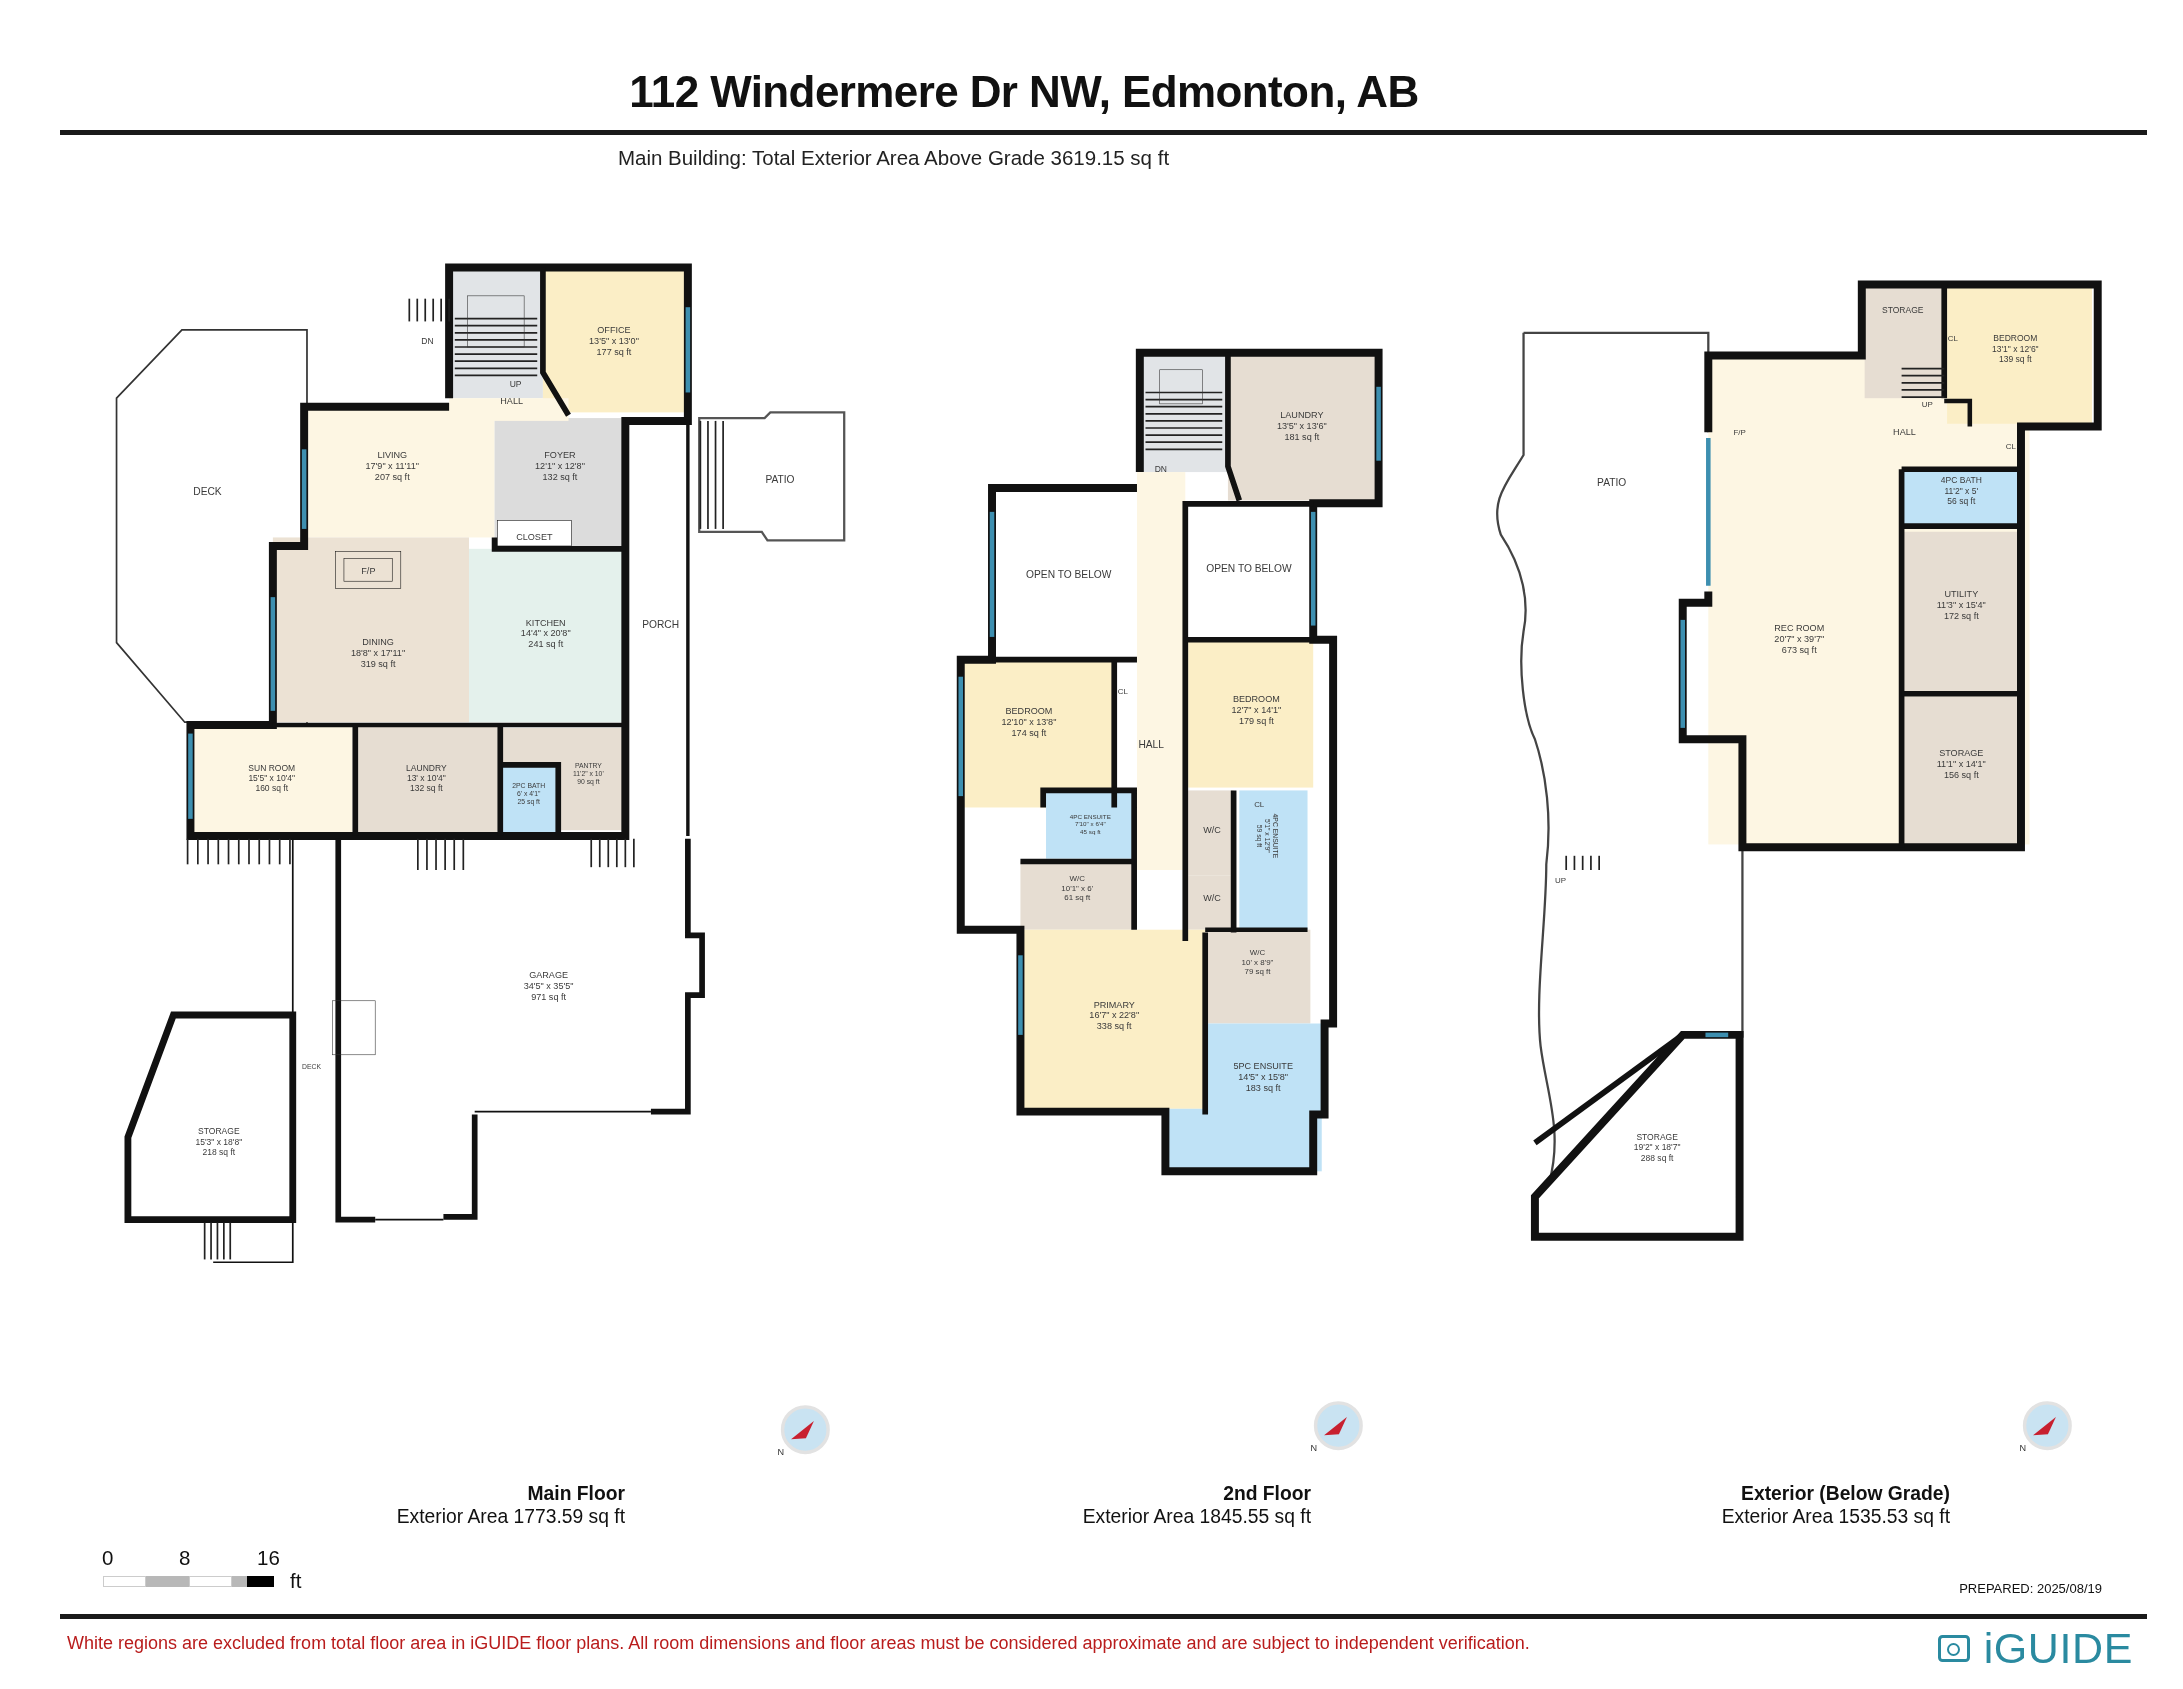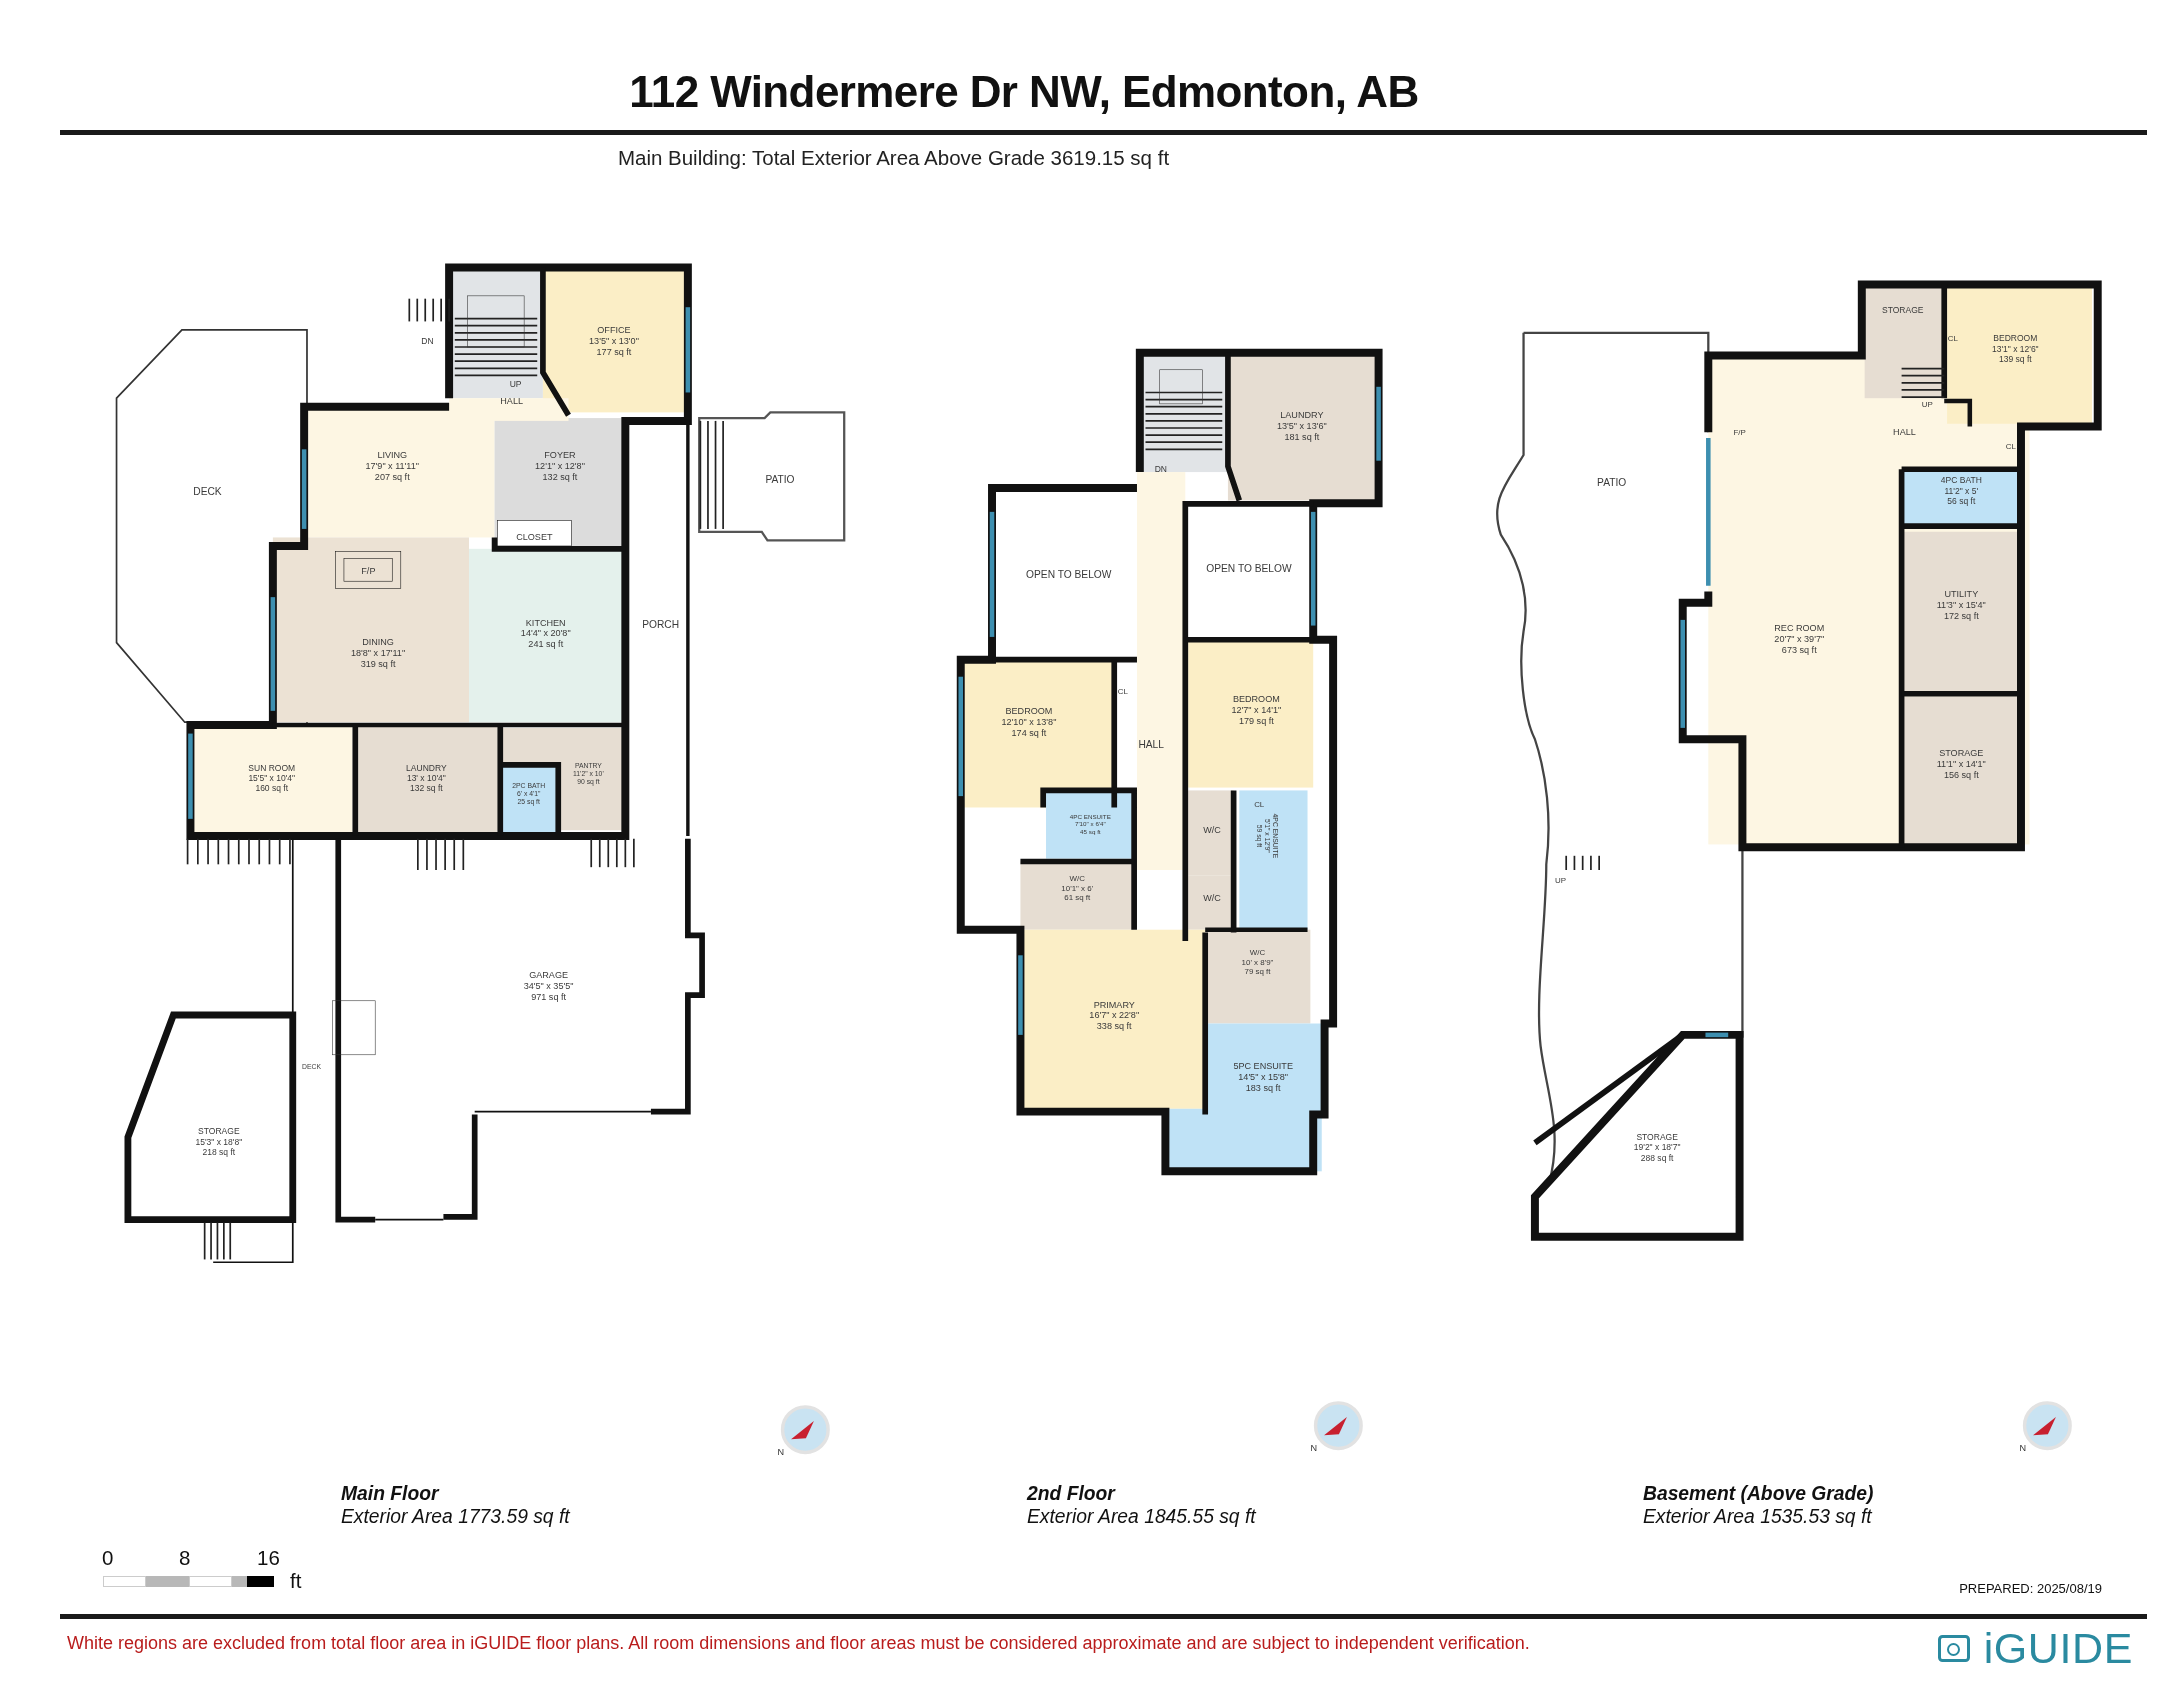--- a/index.html
+++ b/index.html
@@ -5,21 +5,21 @@
   html, body { margin: 0; padding: 0; background: #ffffff; }
   body { width: 2183px; height: 1690px; position: relative; overflow: hidden;
          font-family: "Liberation Sans", sans-serif; color: #111; }
   .title { position: absolute; left: 0; width: 2048px; top: 67px; text-align: center;
            font-size: 44px; font-weight: bold; letter-spacing: -0.6px; }
   .rule-top { position: absolute; left: 60px; width: 2087px; top: 130px; height: 4.5px; background: #1a1a1a; }
   .subtitle { position: absolute; left: 0; width: 1787px; top: 146px; text-align: center;
               font-size: 20.5px; color: #222; }
   svg.plan { position: absolute; left: 0; top: 0; }
   .room-label { font-family: "Liberation Sans", sans-serif; fill: #3a3a3a; text-anchor: middle; }
-  .floor-caption { position: absolute; text-align: left; font-size: 19.3px; line-height: 23px; font-style: italic; }
+  .floor-caption { position: absolute; text-align: right; font-size: 19.3px; line-height: 23px; }
   .floor-caption .name { font-weight: bold; }
   .scale { position: absolute; left: 102px; top: 1546px; }
   .scale .ticks { position: relative; height: 23px; font-size: 20.5px; }
   .scale .ticks span { position: absolute; top: 0; }
   .scale .bar { position: absolute; top: 30px; left: 1.1px; height: 11.4px; width: 171px; display: flex; }
   .scale .bar div { height: 11.4px; }
   .scale .unit { position: absolute; top: 23px; left: 188px; font-size: 20.5px; }
   .prepared { position: absolute; right: 81px; top: 1581px; font-size: 13px; }
   .rule-bottom { position: absolute; left: 60px; width: 2087px; top: 1614px; height: 4.5px; background: #1a1a1a; }
   .disclaimer { position: absolute; left: 67px; top: 1633px; font-size: 18px; color: #b91c1c; }
@@ -264,21 +264,21 @@
 
 <div class="floor-caption" style="left:341px;top:1482px;width:284px">
   <div class="name">Main Floor</div>
   <div>Exterior Area 1773.59 sq ft</div>
 </div>
 <div class="floor-caption" style="left:1027px;top:1482px;width:284px">
   <div class="name">2nd Floor</div>
   <div>Exterior Area 1845.55 sq ft</div>
 </div>
 <div class="floor-caption" style="left:1643px;top:1482px;width:307px">
-  <div class="name">Basement (Above Grade)</div>
+  <div class="name">Exterior (Below Grade)</div>
   <div>Exterior Area 1535.53 sq ft</div>
 </div>
 
 <div class="scale">
   <div class="ticks">
     <span style="left:0">0</span>
     <span style="left:77px">8</span>
     <span style="left:155px">16</span>
   </div>
   <div class="bar">

